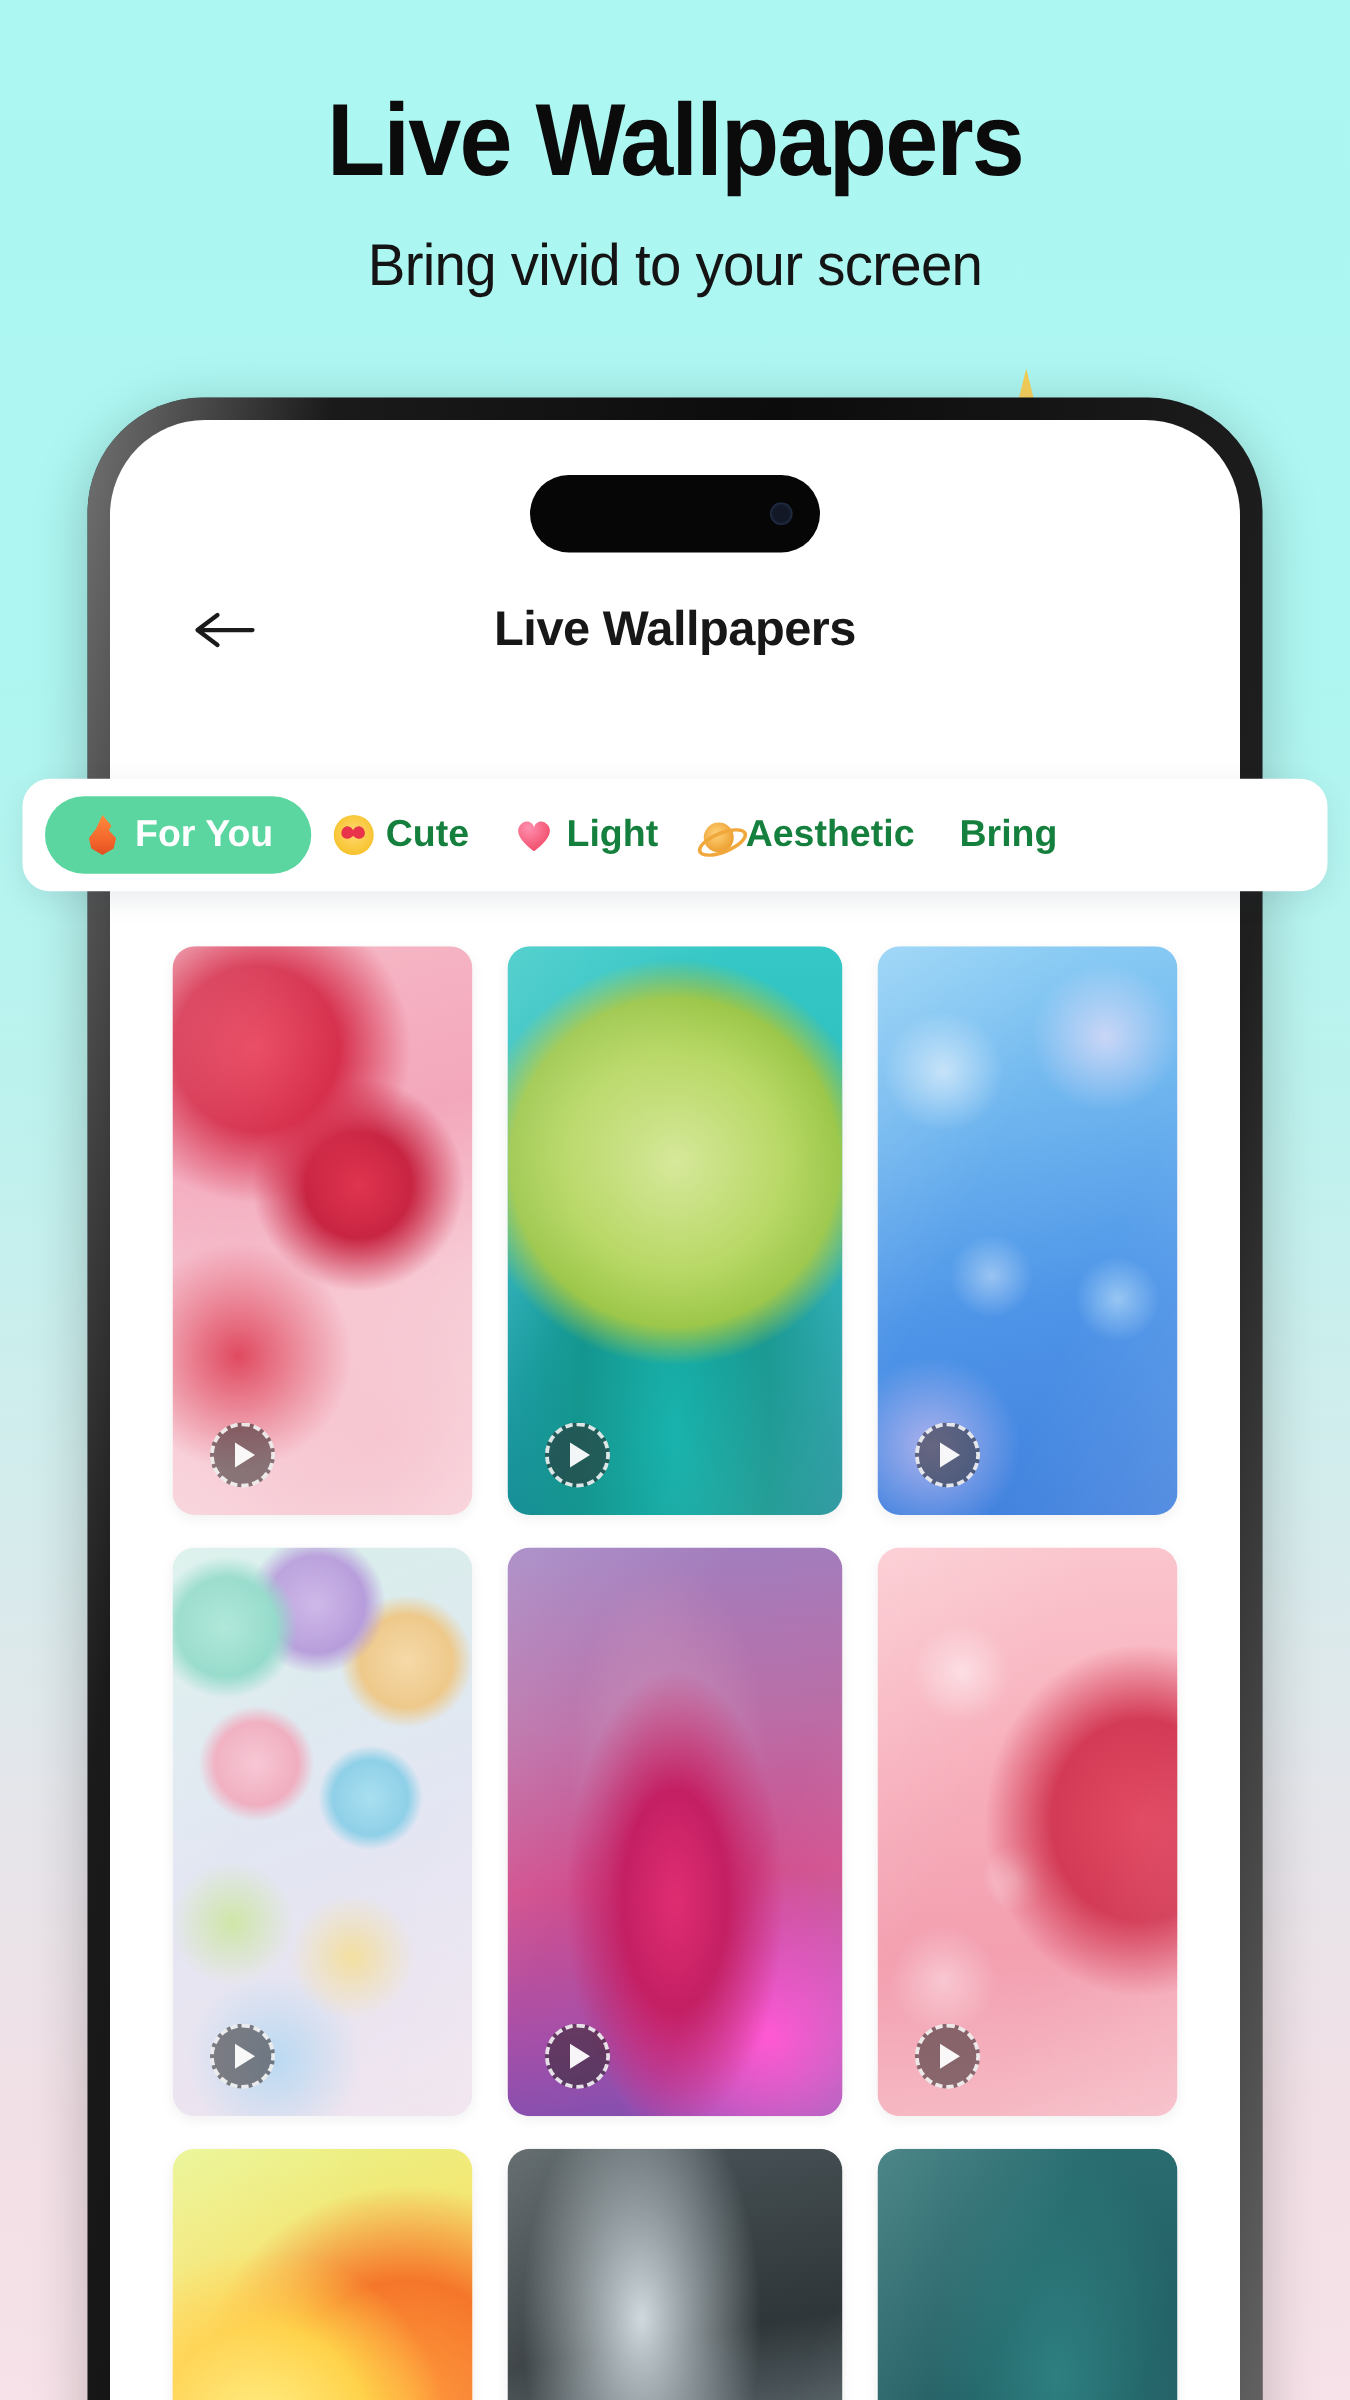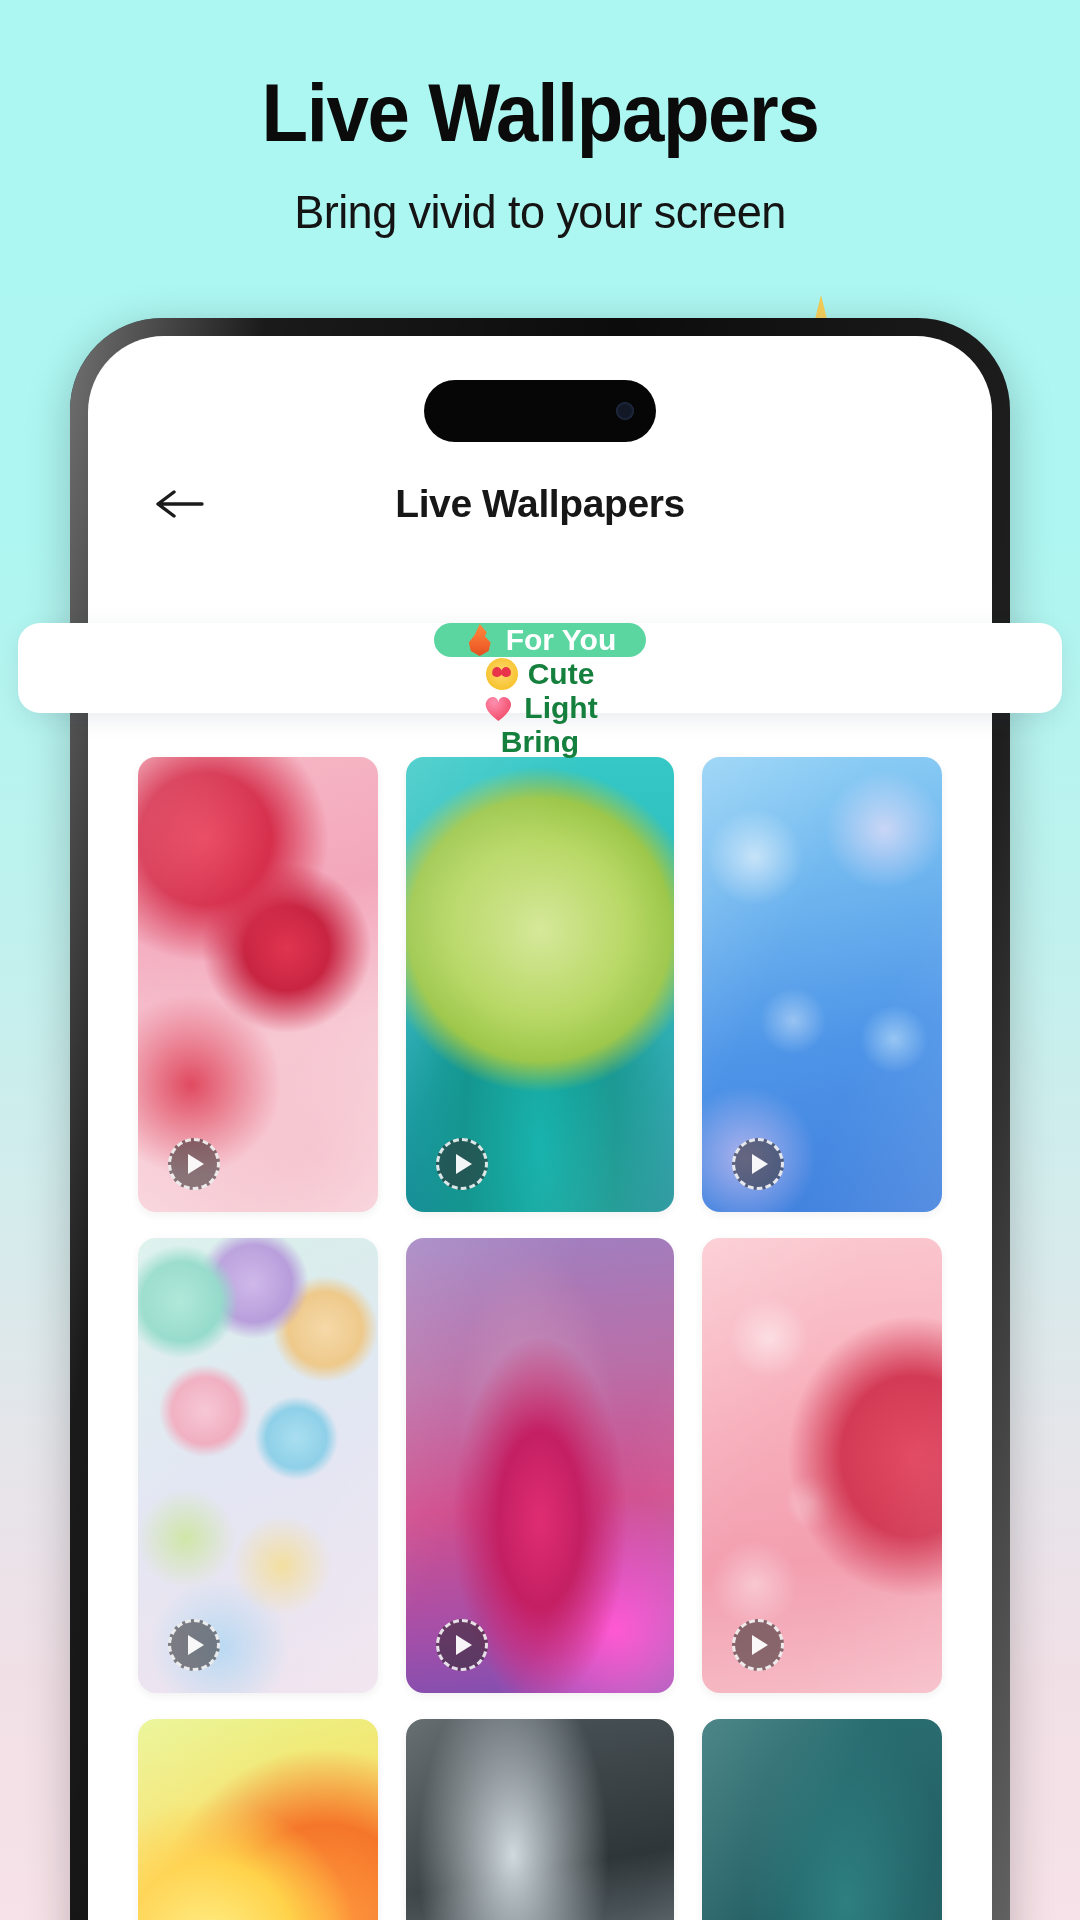--- a/index.html
+++ b/index.html
@@ -97,21 +97,20 @@
 
   
   .tabstrip {
     position:absolute; left:18px; top:623px; width:1044px; height:90px;
     background:#ffffff;
     border-radius:22px;
     box-shadow: 0 6px 22px rgba(40,60,80,0.10);
     display:flex; align-items:center;
     padding:0 18px;
     z-index:6;
-    flex-direction:column;
   }
   .tab {
     display:flex; align-items:center; gap:10px;
     font-size:30px; font-weight:600; color:#15803d;
     padding:0 18px; height:62px; white-space:nowrap;
     cursor:pointer;
   }
   .tab.active {
     background:#5cd6a0; color:#ffffff;
     border-radius:34px; padding:0 30px;
@@ -298,20 +297,24 @@
   </div>
   <div class="tab">
     <span class="em em-heartface"></span>
     <span>Cute</span>
   </div>
   <div class="tab">
     <span class="em em-heart"></span>
     <span>Light</span>
   </div>
   <div class="tab">
+    <span class="em em-saturn"></span>
+    <span>Aesthetic</span>
+  </div>
+  <div class="tab">
     <span>Bring</span>
   </div>
 
 </div>
 
 <div class="grid" id="wallpaper-grid">
     <div class="card art-strawberry">
       <div class="sheen"></div>
       <div class="play-badge">
         <div class="play-tri"></div>

